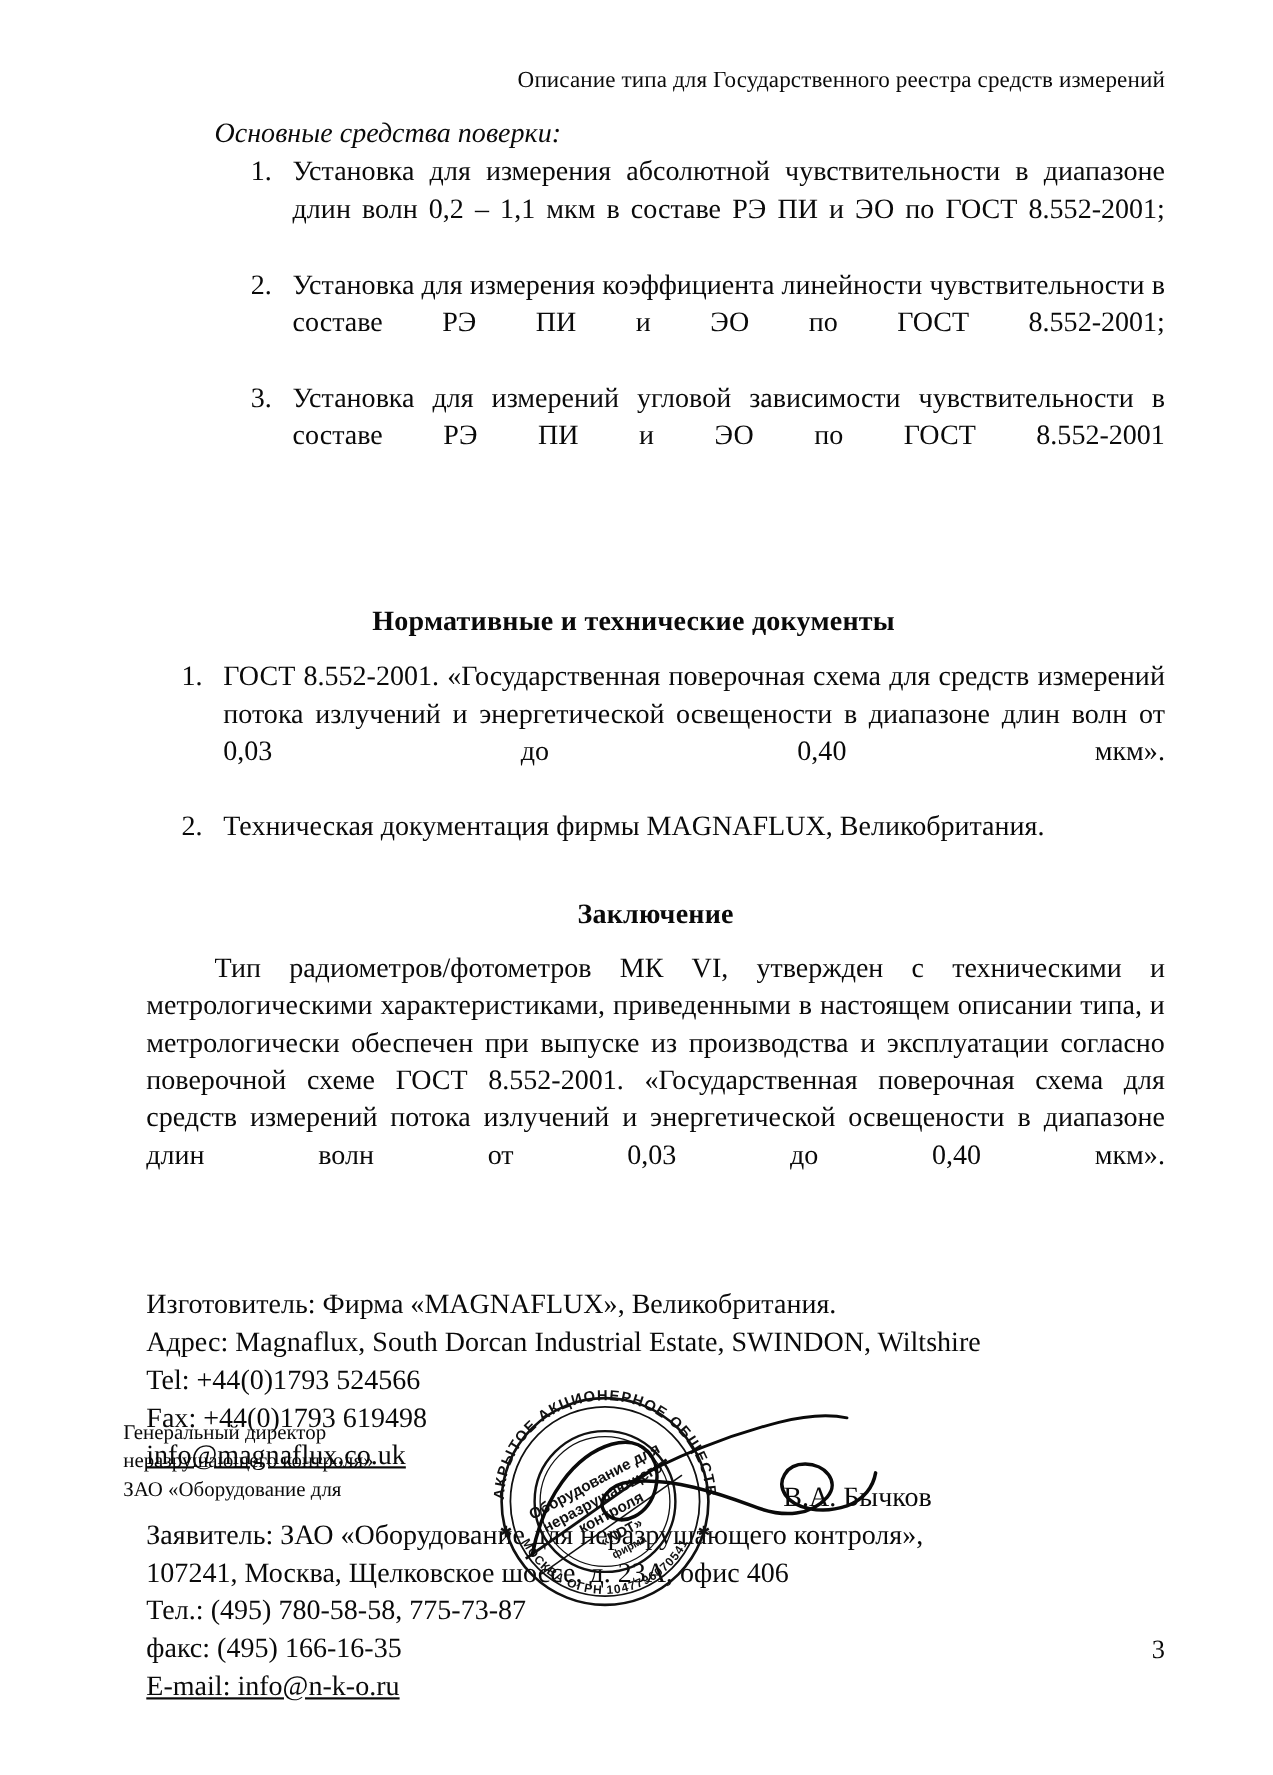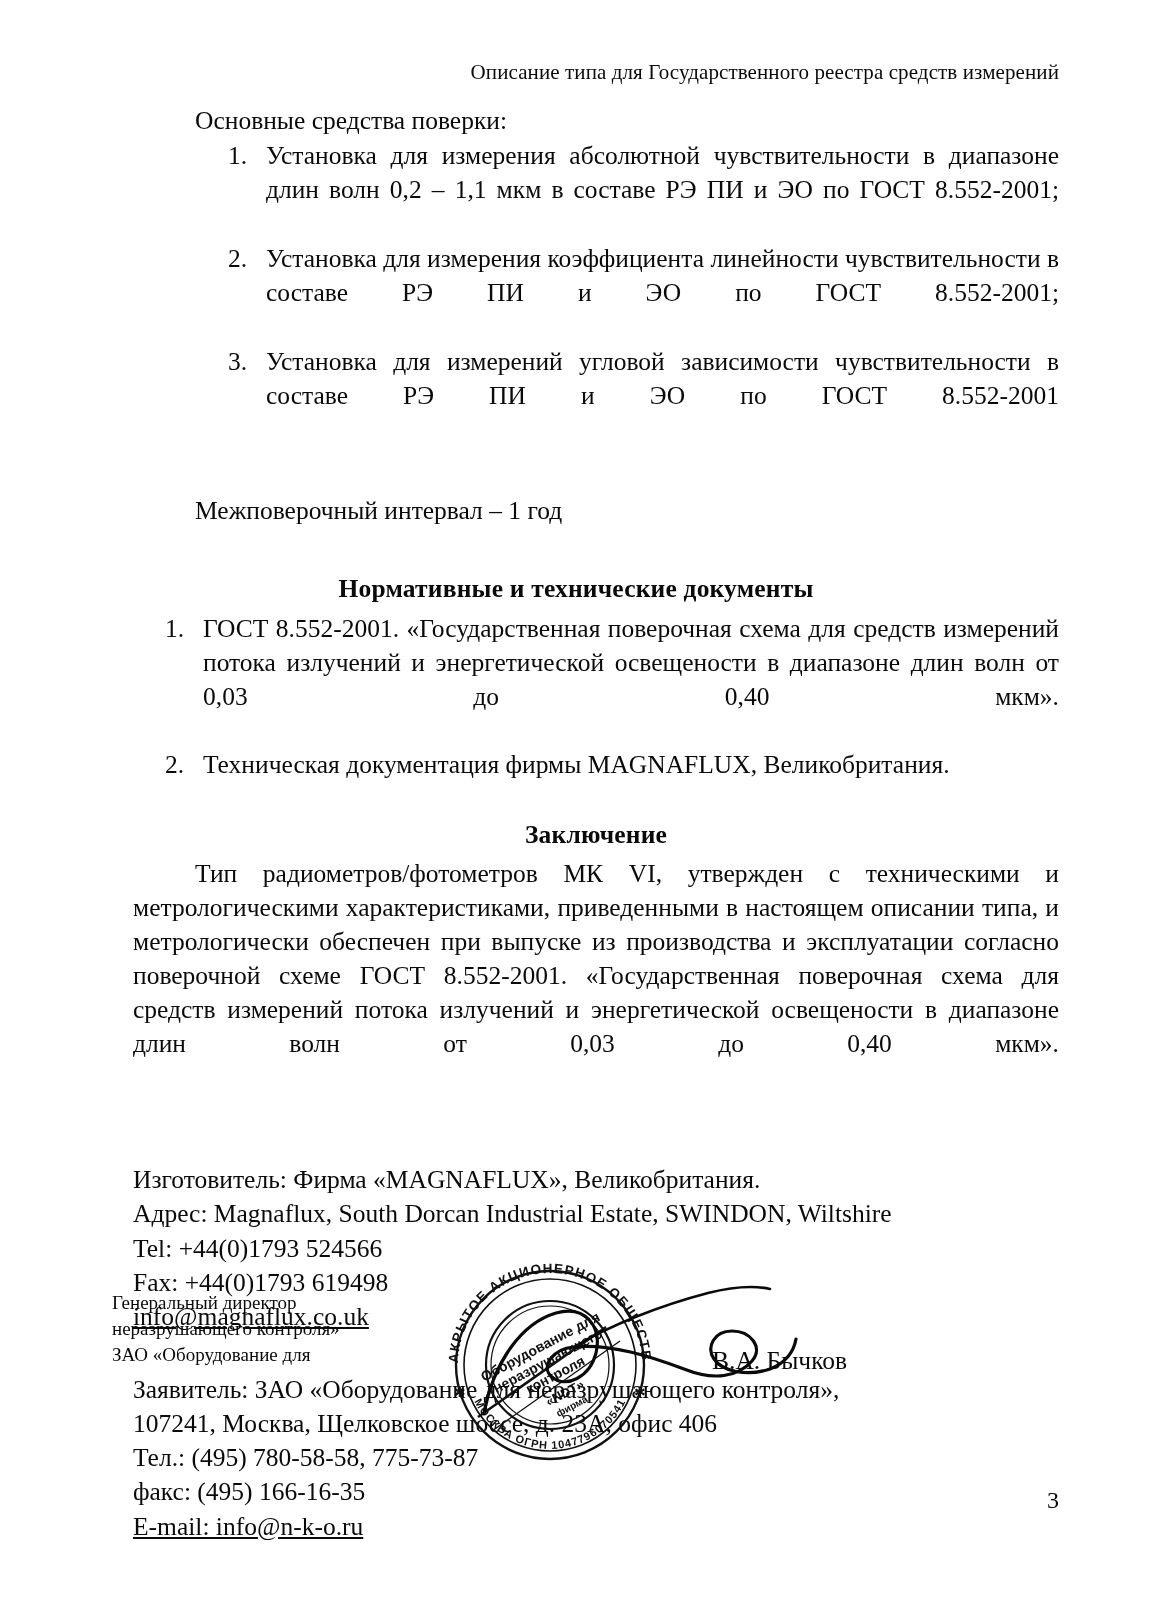--- a/index.html
+++ b/index.html
@@ -32,20 +32,21 @@
   .body {
     position: absolute;
     left: 133px;
     right: 98px;
     top: 104px;
   }
   .lead-in {
     font-size: 25.5px;
     line-height: 1.30;
     margin: 0 0 2px 62px;
+    font-style: italic;
   }
 
   
   ol.list-indent {
     margin: 0;
     padding: 0;
     list-style: none;
   }
   ol.list-indent > li {
     position: relative;
@@ -110,21 +111,21 @@
     text-align: justify;
     text-justify: inter-word;
   }
   p.indent-first {
     text-indent: 62px;
   }
   h2.section-title {
     font-size: 25.5px;
     font-weight: bold;
     text-align: center;
-    margin: 6px;
+    margin: 16px;
     line-height: 1.3;
     letter-spacing: 0.2px;
   }
   h2.section-title.narrow {
     margin-left: 0;
     margin-right: 40px;
   }
 
   
   .contact-block {
@@ -211,21 +212,20 @@
         <span>Установка для измерения коэффициента линейности чувствительности в составе РЭ ПИ и ЭО по ГОСТ 8.552-2001;</span>
       </li>
       <li>
         <span class="num">3.</span>
         <span>Установка для измерений угловой зависимости чувствительности в составе РЭ ПИ и ЭО по ГОСТ 8.552-2001</span>
       </li>
     </ol>
 
     <div class="spacer-46"></div>
 
-    <p class="para" style="margin-left:62px;">Межповерочный интервал – 1 год</p>
 
     <div class="spacer-38"></div>
 
     <h2 class="section-title narrow">Нормативные и технические документы</h2>
 
     <ol class="list-flush">
       <li class="just">
         <span class="num">1.</span>
         <span>ГОСТ 8.552-2001. «Государственная поверочная схема для средств измерений потока излучений и энергетической освещености в диапазоне длин волн от 0,03 до 0,40 мкм».</span>
       </li>

